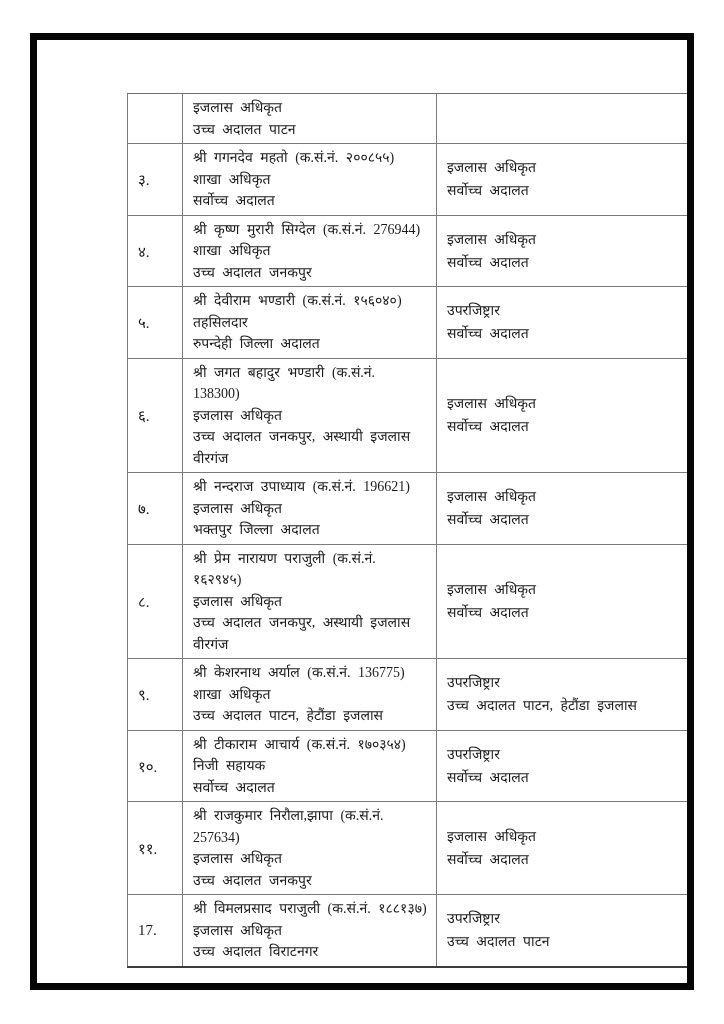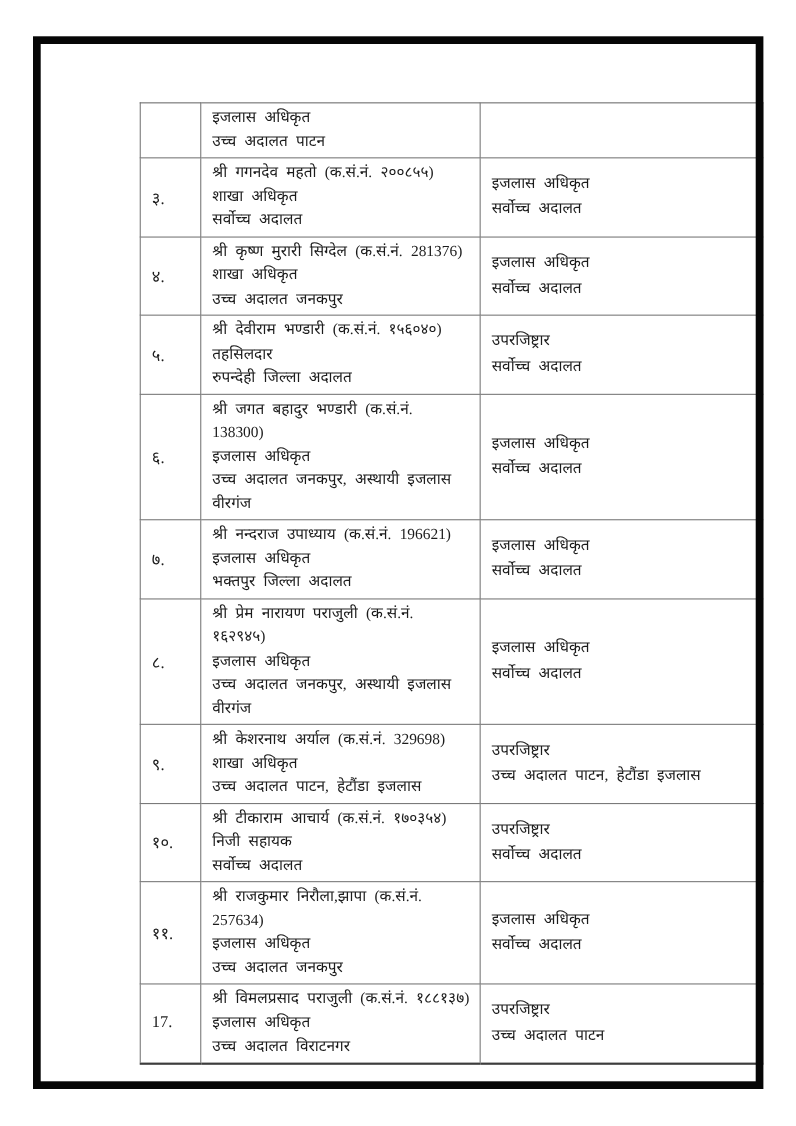--- a/index.html
+++ b/index.html
@@ -86,21 +86,21 @@
         </td>
         <td class="assign">
           <div class="ln">इजलास अधिकृत</div>
           <div class="ln">सर्वोच्च अदालत</div>
         </td>
       </tr>
 
       <tr style="height:68px">
         <td class="sn">४.</td>
         <td class="person">
-          <div class="ln">श्री कृष्ण मुरारी सिग्देल (क.सं.नं. 281376)</div>
+          <div class="ln">श्री कृष्ण मुरारी सिग्देल (क.सं.नं. 276944)</div>
           <div class="ln">शाखा अधिकृत</div>
           <div class="ln">उच्च अदालत जनकपुर</div>
         </td>
         <td class="assign">
           <div class="ln">इजलास अधिकृत</div>
           <div class="ln">सर्वोच्च अदालत</div>
         </td>
       </tr>
 
       <tr style="height:69px">
@@ -153,21 +153,21 @@
         </td>
         <td class="assign">
           <div class="ln">इजलास अधिकृत</div>
           <div class="ln">सर्वोच्च अदालत</div>
         </td>
       </tr>
 
       <tr style="height:68px">
         <td class="sn">९.</td>
         <td class="person">
-          <div class="ln">श्री केशरनाथ अर्याल (क.सं.नं. 329698)</div>
+          <div class="ln">श्री केशरनाथ अर्याल (क.सं.नं. 136775)</div>
           <div class="ln">शाखा अधिकृत</div>
           <div class="ln">उच्च अदालत पाटन, हेटौंडा इजलास</div>
         </td>
         <td class="assign">
           <div class="ln">उपरजिष्ट्रार</div>
           <div class="ln">उच्च अदालत पाटन, हेटौंडा इजलास</div>
         </td>
       </tr>
 
       <tr style="height:68px">

